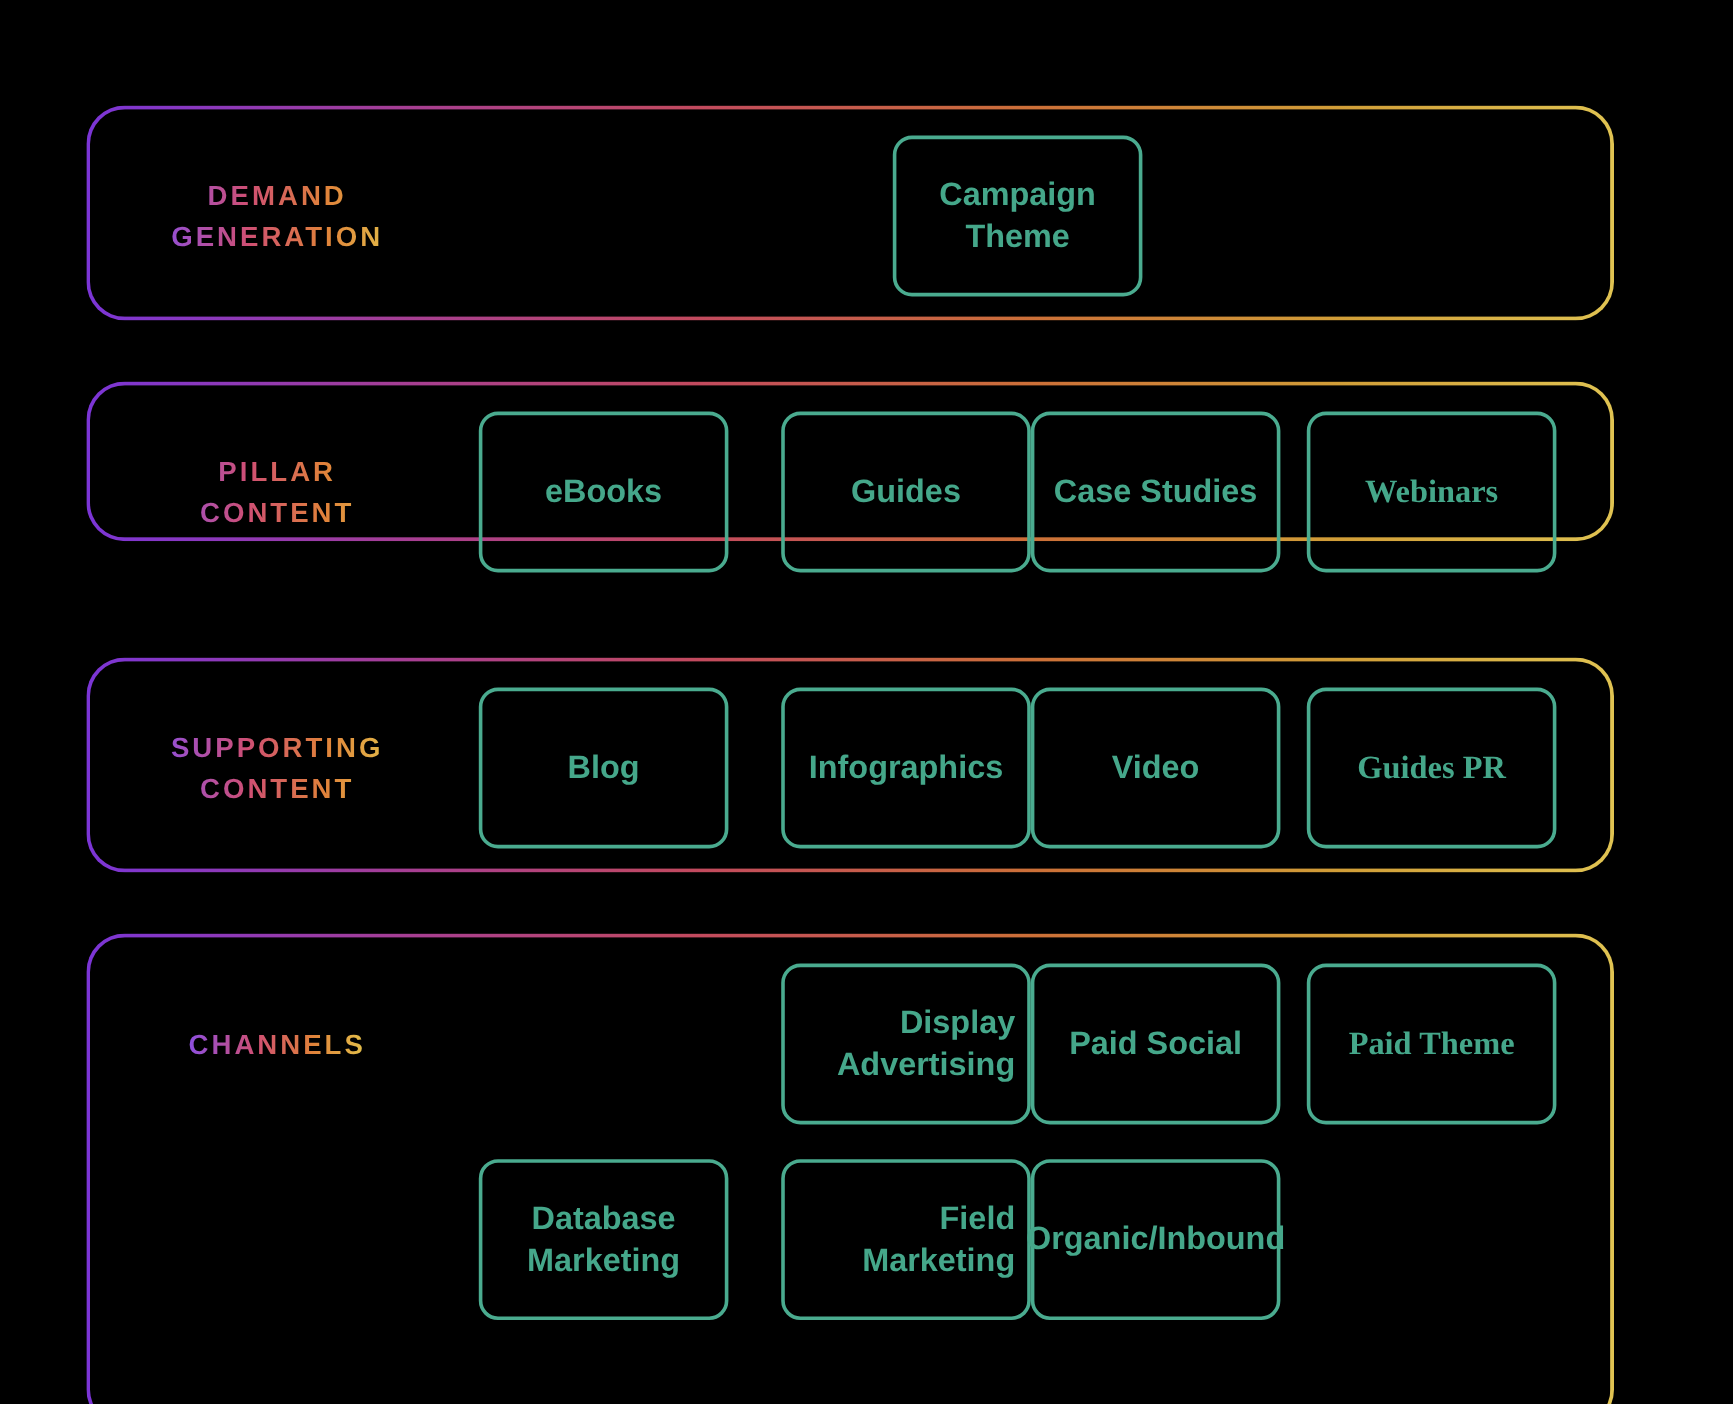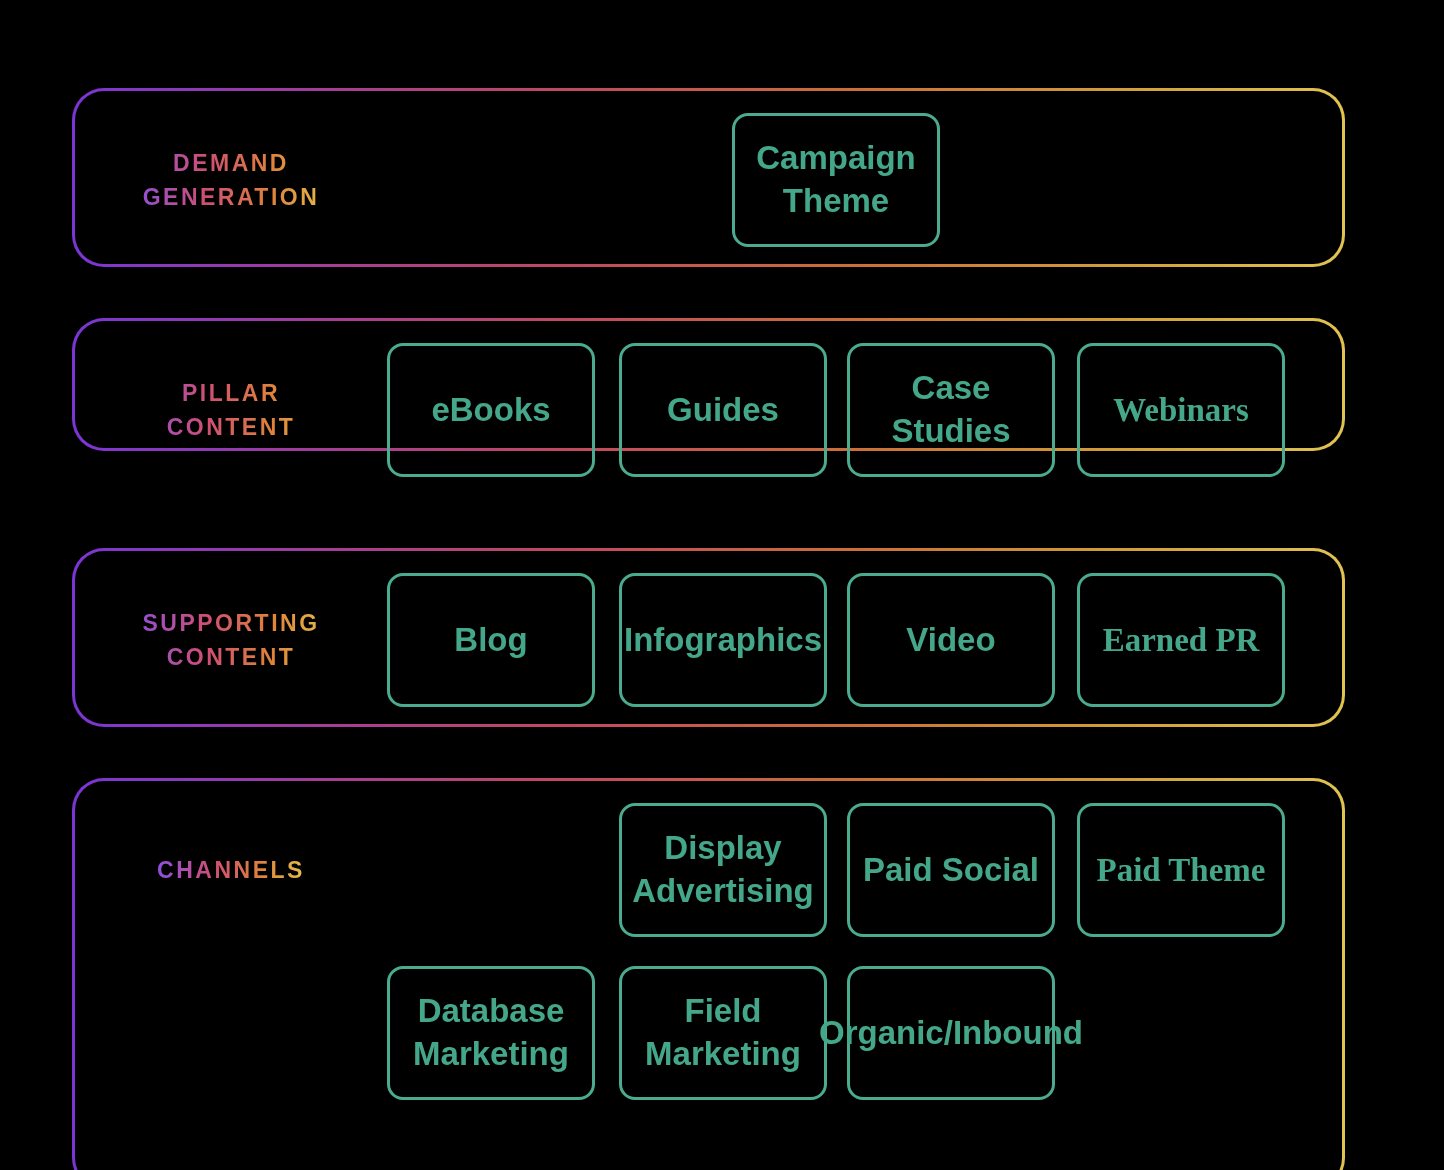--- a/index.html
+++ b/index.html
@@ -65,27 +65,28 @@
     height: 134px;
     box-sizing: border-box;
     border: 3px solid #4aab8f;
     border-radius: 16px;
     display: flex;
     align-items: center;
     justify-content: center;
     padding: 0 10px;
     text-align: center;
     color: #45a78a;
-    font-size: 33px;
+    font-size: 27px;
     font-weight: bold;
     line-height: 1.3;
+    margin-left: 12px;
   }
   
   .col-1 { left: 312px; }
-  .col-2 { left: 544px; }
+  .col-2 { left: 564px; text-align: right; }
   .col-3 { left: 772px; }
   .col-4 { left: 1002px; font-family: Liberation Serif, serif; }
   .boxrow-a { top: 22px; }
   .boxrow-b { top: 185px; }
   .node-campaign { left: 657px; top: 22px; }
 </style>
 </head>
 <body>
 
 <div class="canvas">
@@ -124,21 +125,21 @@
     <div class="node col-1 boxrow-a">
       <span>Blog</span>
     </div>
     <div class="node col-2 boxrow-a">
       <span>Infographics</span>
     </div>
     <div class="node col-3 boxrow-a">
       <span>Video</span>
     </div>
     <div class="node col-4 boxrow-a">
-      <span>Earned PR</span>
+      <span>Guides PR</span>
     </div>
   </div>
 
   <div class="row row-4">
     <div class="label-area">
       <span class="row-label">CHANNELS</span>
     </div>
     <div class="node col-2 boxrow-a">
       <span>Display Advertising</span>
     </div>

